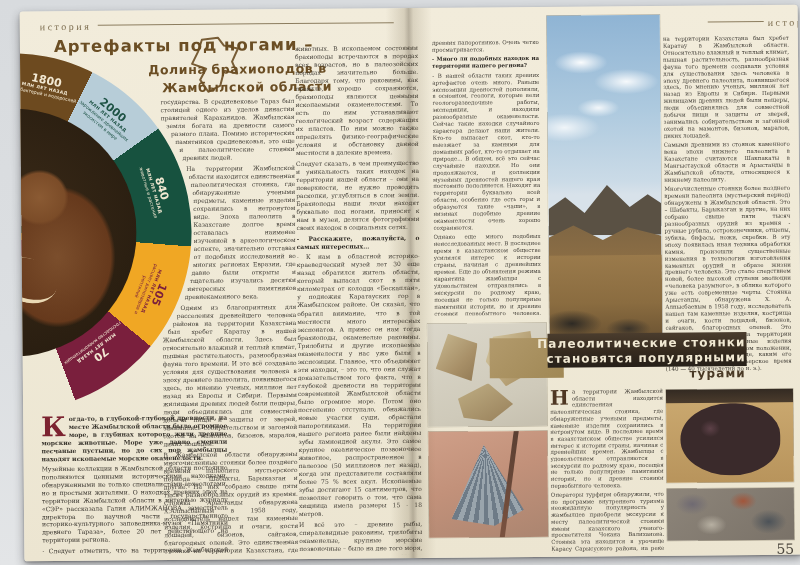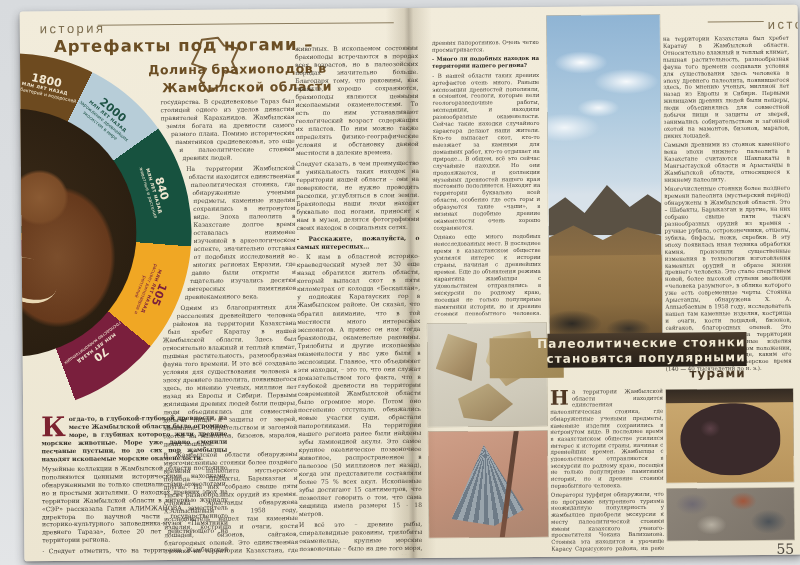--- a/index.html
+++ b/index.html
@@ -14,21 +14,21 @@
     border-radius:3px;
     box-shadow:0 4px 10px rgba(30,30,35,.45), 0 1px 2px rgba(0,0,0,.3);
     transform:rotate(-0.5deg);transform-origin:50% 50%;
     overflow:hidden;
   }
   .gutter{
     position:absolute;left:50%;top:0;bottom:0;width:46px;margin-left:-23px;
     background:linear-gradient(90deg,rgba(90,75,45,0) 0%,rgba(90,75,45,.18) 40%,rgba(60,48,28,.32) 50%,rgba(90,75,45,.16) 60%,rgba(90,75,45,0) 100%);
     pointer-events:none;z-index:30;
   }
-  .kicker{font-family:Liberation Sans, sans-serif;font-size:13px;letter-spacing:2.5px;color:#7d6e50;position:absolute;text-align:right;}
+  .kicker{font-family:Liberation Serif, serif;font-size:10px;letter-spacing:2.5px;color:#7d6e50;position:absolute;text-align:right;}
   .rule{position:absolute;height:1px;background:#8c7d5f;}
 
   
   .title-l1{position:absolute;left:34px;top:26px;font-family:"DejaVu Sans",sans-serif;font-weight:bold;font-size:16.5px;letter-spacing:1px;color:#6b4e24;}
   .title-l2{position:absolute;left:128px;top:52px;font-family:"DejaVu Sans",sans-serif;font-weight:bold;font-size:12.5px;letter-spacing:.6px;color:#6b4e24;}
   .title-l3{position:absolute;left:142px;top:70px;font-family:"DejaVu Sans",sans-serif;font-weight:bold;font-size:12.5px;letter-spacing:.6px;color:#6b4e24;}
   .map-icon{position:absolute;left:168px;top:26px;width:54px;height:58px;opacity:.9;}
 
   
   .infog{

